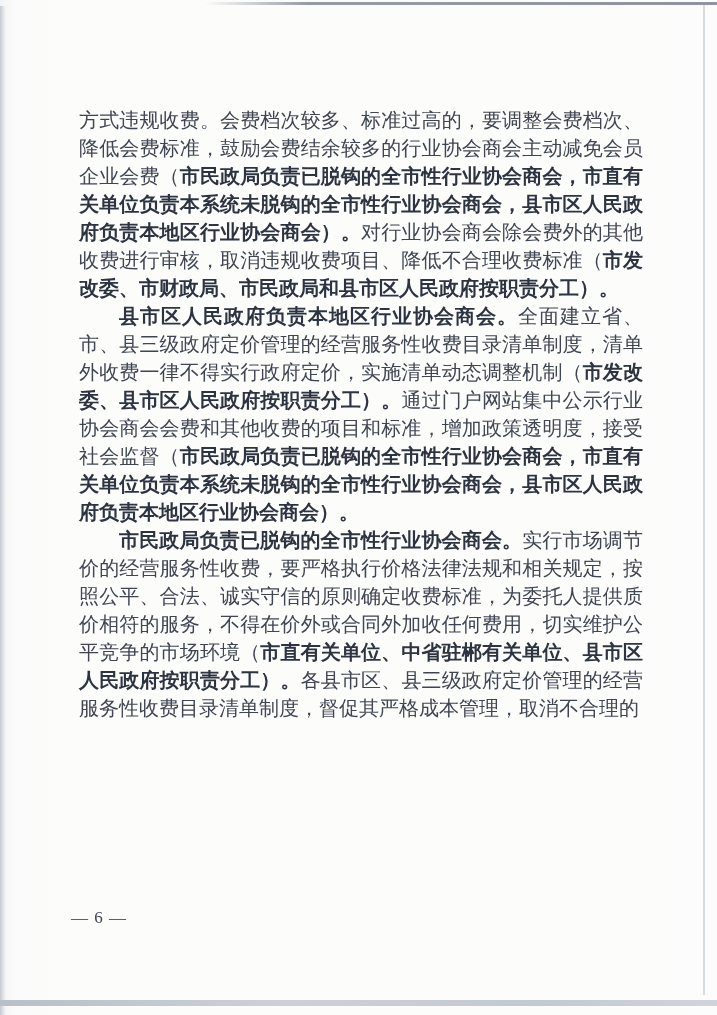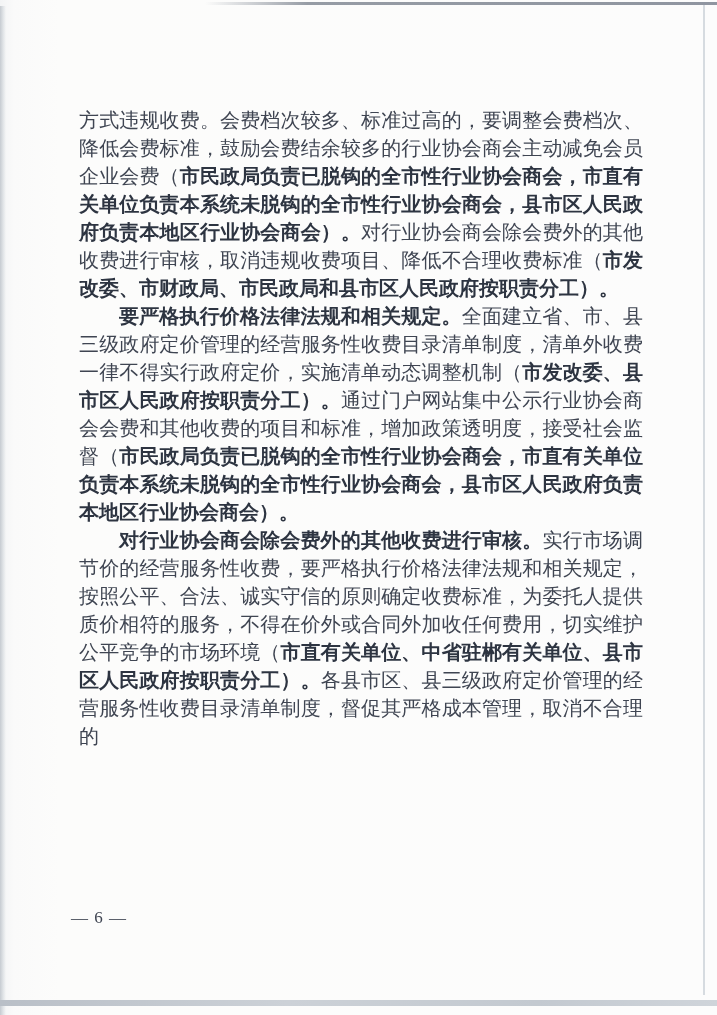--- a/index.html
+++ b/index.html
@@ -53,18 +53,18 @@
 <body>
 
 <div class="page">
   <div class="edge-left"></div>
   <div class="edge-top"></div>
   <div class="edge-bottom"></div>
   <div class="edge-right"></div>
 
   <div class="text-block" id="text-block">
       <p class="para"><span class="seg">方式违规收费。会费档次较多、标准过高的，要调整会费档次、降低会费标准，鼓励会费结余较多的行业协会商会主动减免会员企业会费（</span><span class="seg bold">市民政局负责已脱钩的全市性行业协会商会，市直有关单位负责本系统未脱钩的全市性行业协会商会，县市区人民政府负责本地区行业协会商会）。</span><span class="seg">对行业协会商会除会费外的其他收费进行审核，取消违规收费项目、降低不合理收费标准（</span><span class="seg bold">市发改委、市财政局、市民政局和县市区人民政府按职责分工）。</span></p>
-      <p class="para indent"><span class="seg bold">要严格执行价格法律法规和相关规定。</span><span class="seg">全面建立省、市、县三级政府定价管理的经营服务性收费目录清单制度，清单外收费一律不得实行政府定价，实施清单动态调整机制（</span><span class="seg bold">市发改委、县市区人民政府按职责分工）。</span><span class="seg">通过门户网站集中公示行业协会商会会费和其他收费的项目和标准，增加政策透明度，接受社会监督（</span><span class="seg bold">市民政局负责已脱钩的全市性行业协会商会，市直有关单位负责本系统未脱钩的全市性行业协会商会，县市区人民政府负责本地区行业协会商会）。</span></p>
-      <p class="para indent"><span class="seg bold">对行业协会商会除会费外的其他收费进行审核。</span><span class="seg">实行市场调节价的经营服务性收费，要严格执行价格法律法规和相关规定，按照公平、合法、诚实守信的原则确定收费标准，为委托人提供质价相符的服务，不得在价外或合同外加收任何费用，切实维护公平竞争的市场环境（</span><span class="seg bold">市直有关单位、中省驻郴有关单位、县市区人民政府按职责分工）。</span><span class="seg">各县市区、县三级政府定价管理的经营服务性收费目录清单制度，督促其严格成本管理，取消不合理的</span></p>
+      <p class="para indent"><span class="seg bold">县市区人民政府负责本地区行业协会商会。</span><span class="seg">全面建立省、市、县三级政府定价管理的经营服务性收费目录清单制度，清单外收费一律不得实行政府定价，实施清单动态调整机制（</span><span class="seg bold">市发改委、县市区人民政府按职责分工）。</span><span class="seg">通过门户网站集中公示行业协会商会会费和其他收费的项目和标准，增加政策透明度，接受社会监督（</span><span class="seg bold">市民政局负责已脱钩的全市性行业协会商会，市直有关单位负责本系统未脱钩的全市性行业协会商会，县市区人民政府负责本地区行业协会商会）。</span></p>
+      <p class="para indent"><span class="seg bold">市民政局负责已脱钩的全市性行业协会商会。</span><span class="seg">实行市场调节价的经营服务性收费，要严格执行价格法律法规和相关规定，按照公平、合法、诚实守信的原则确定收费标准，为委托人提供质价相符的服务，不得在价外或合同外加收任何费用，切实维护公平竞争的市场环境（</span><span class="seg bold">市直有关单位、中省驻郴有关单位、县市区人民政府按职责分工）。</span><span class="seg">各县市区、县三级政府定价管理的经营服务性收费目录清单制度，督促其严格成本管理，取消不合理的</span></p>
     </div>
 
   <div class="footer">— 6 —</div>
 </div>
 
 </body></html>

